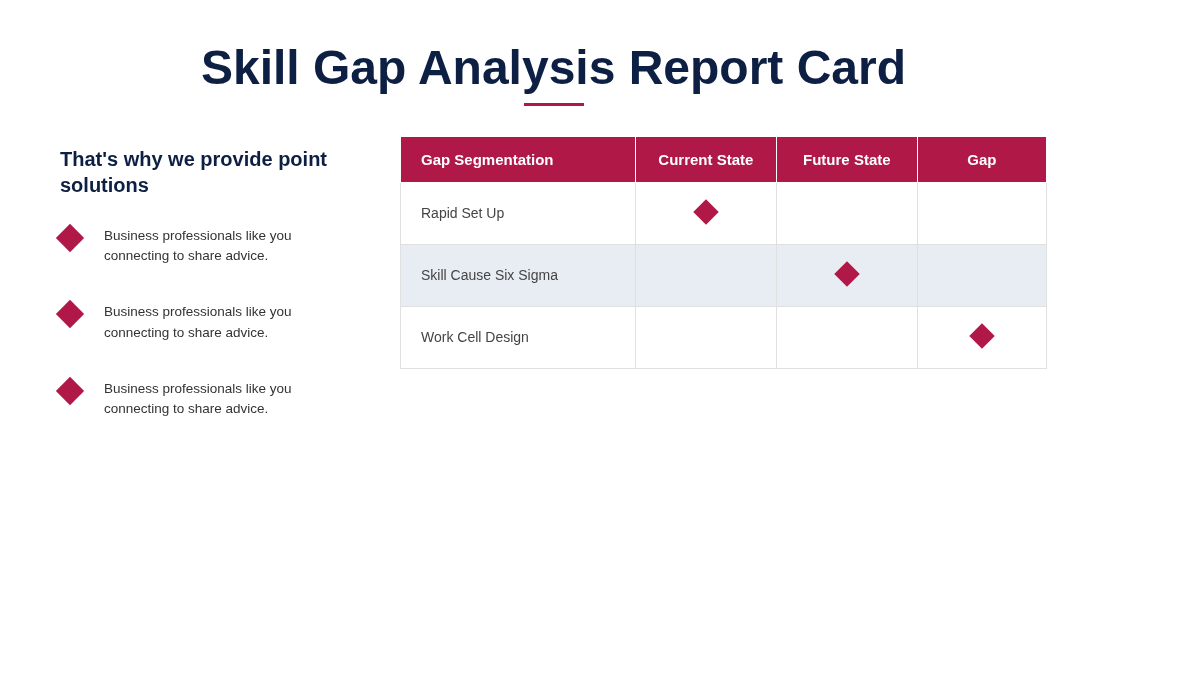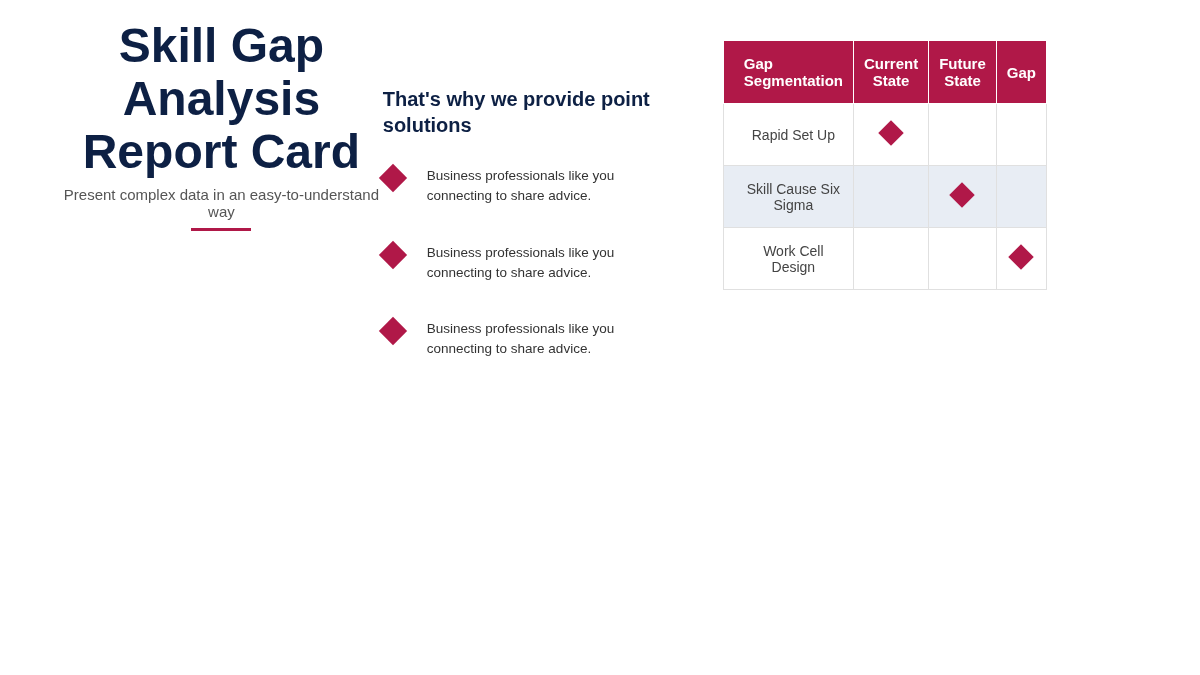--- a/index.html
+++ b/index.html
@@ -9,23 +9,23 @@
       height: 675px;
       background: #ffffff;
       font-family: 'Arial', sans-serif;
       overflow: hidden;
       position: relative;
     }
 
     .page {
       width: 1107px;
       height: 675px;
-      padding: 20px 60px 30px 60px;
-      display: flex;
-      flex-direction: row;
+      padding: 42px 60px 30px 60px;
+      display: flex;
+      flex-direction: column;
     }
 
     
     .header {
       text-align: center;
       margin-bottom: 10px;
     }
 
     .main-title {
       font-size: 48px;
@@ -65,21 +65,20 @@
       justify-content: flex-start;
       padding-top: 10px;
     }
 
     .left-heading {
       font-size: 20px;
       font-weight: 700;
       color: #0d2044;
       margin-bottom: 28px;
       line-height: 1.3;
-      margin-top: 36px;
     }
 
     .bullet-item {
       display: flex;
       align-items: flex-start;
       gap: 24px;
       margin-bottom: 36px;
     }
 
     .diamond-icon {
@@ -128,21 +127,21 @@
     .gap-table tbody tr td {
       padding: 14px 10px;
       border: 1px solid #e0e0e0;
       text-align: center;
       font-size: 14px;
       color: #333;
       height: 62px;
     }
 
     .gap-table tbody tr td:first-child {
-      text-align: center;
+      text-align: left;
       padding-left: 20px;
       font-size: 14px;
       color: #444;
     }
 
     .gap-table tbody tr:nth-child(even) td {
       background: #e8edf4;
     }
 
     .gap-table tbody tr:nth-child(odd) td {
@@ -163,21 +162,20 @@
     .col-future { width: 120px; }
     .col-gap { width: 110px; }
   </style>
 </head>
 <body>
 
 <div class="page">
 
   <div class="header">
     <h1 class="main-title">Skill Gap Analysis Report Card</h1>
-    <p class="subtitle">Present complex data in an easy-to-understand way</p>
     <div class="subtitle-underline"></div>
   </div>
 
   <div class="body">
 
     <div class="left-panel">
       <h2 class="left-heading">That's why we provide point solutions</h2>
 
       <div class="bullet-item">
         <div class="diamond-icon"></div>

